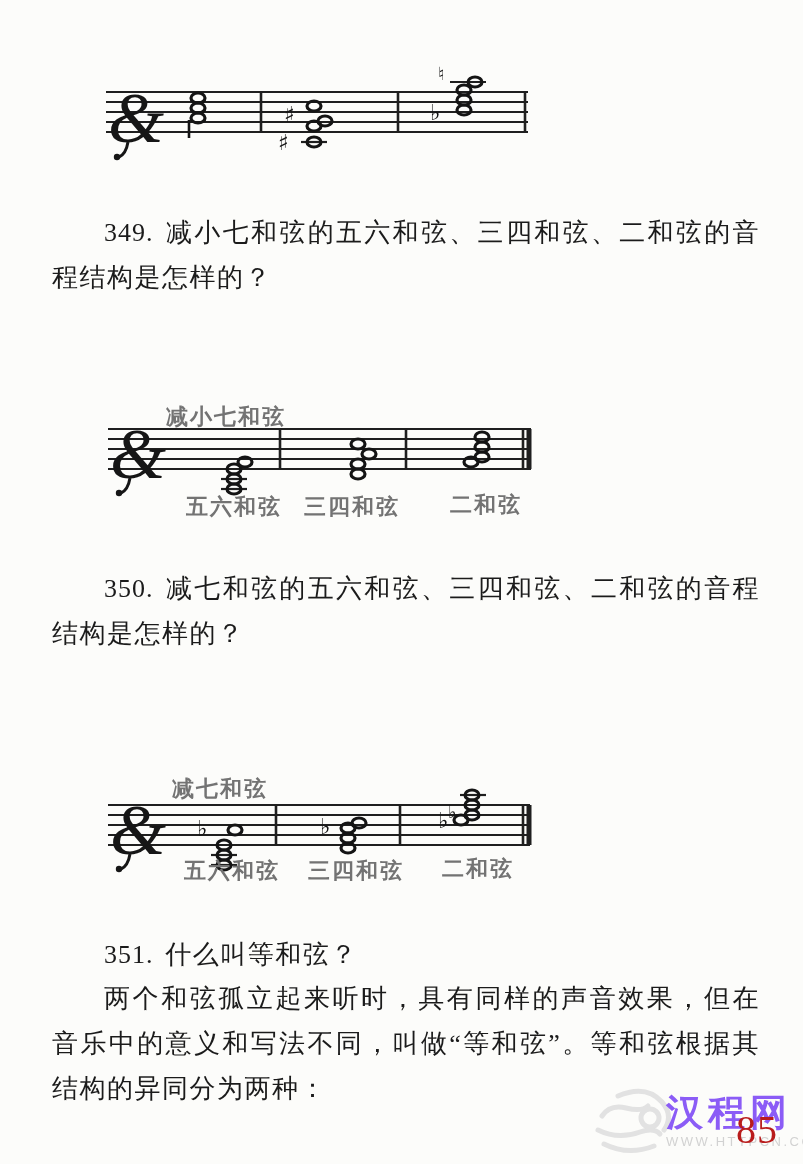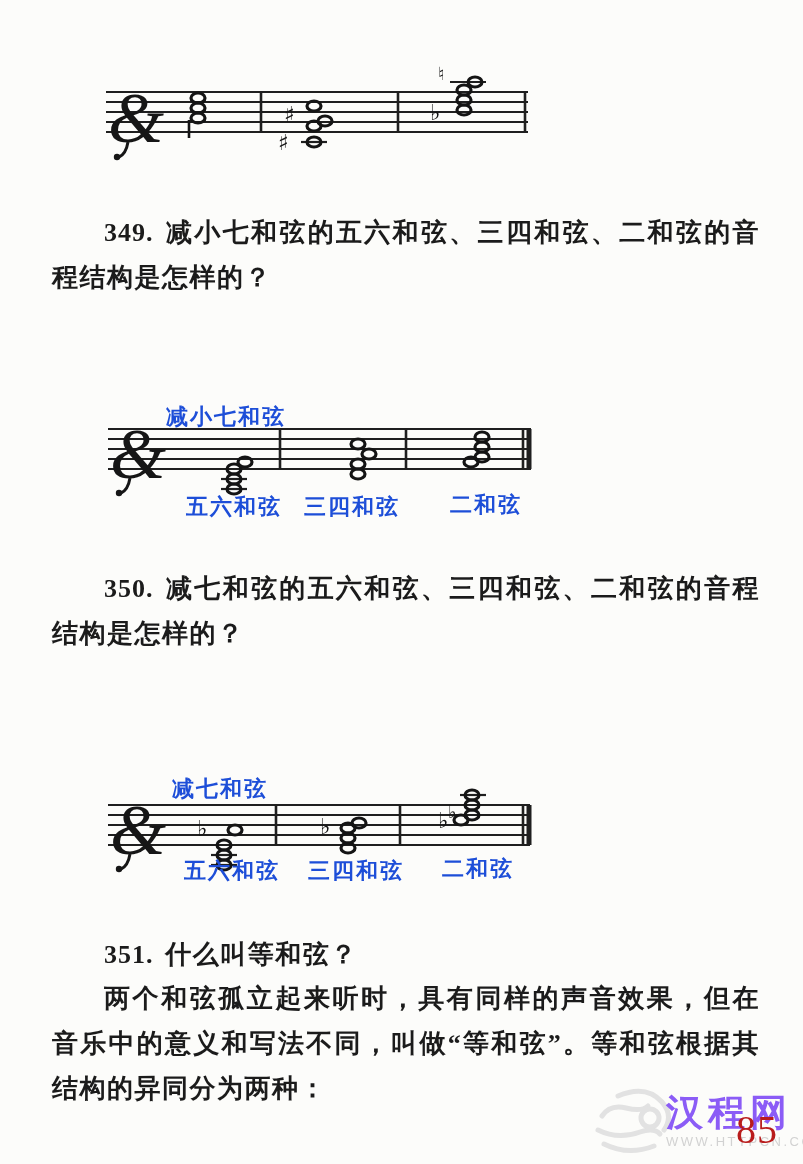--- a/index.html
+++ b/index.html
@@ -4,28 +4,28 @@
 <style>
   html,body{margin:0;padding:0;background:#e8e8e8;}
   .page{
     position:relative; width:803px; height:1164px; margin:0 auto;
     background:#fcfcfa; overflow:hidden;
     font-family:"Liberation Serif","DejaVu Serif",serif;
     color:#181818;
   }
   .para{
     position:absolute; left:52px; width:708px;
-    font-size:26px; line-height:45px; font-weight:bold;
+    font-size:26px; line-height:45px; font-weight:normal;
     letter-spacing:1.5px; text-align:justify; color:#1b1b1b;
   }
   .indent{ text-indent:2em; }
   .qnum{ margin-right:.45em; letter-spacing:1px; }
   .staff-label{
     position:absolute; font-size:22px; font-weight:bold;
-    letter-spacing:2px; color:#1d4ed8; white-space:nowrap;
+    letter-spacing:2px; color:#737373; white-space:nowrap;
   }
   .staff-svg{ position:absolute; }
   .sline{ stroke:#1f1f1f; stroke-width:1.8; }
   .bar{ stroke:#1f1f1f; stroke-width:2.6; }
   .bar-thick{ stroke:#1f1f1f; stroke-width:5; }
   .nh{ fill:none; stroke:#141414; stroke-width:3.2; }
   .ledger{ stroke:#1f1f1f; stroke-width:2.2; }
   .stem{ stroke:#141414; stroke-width:2.6; }
   .acc{ font-family:"DejaVu Sans",sans-serif; font-size:22px; font-weight:bold; fill:#141414; }
   .acc-sm{ font-family:"DejaVu Sans",sans-serif; font-size:18px; font-weight:bold; fill:#141414; }

